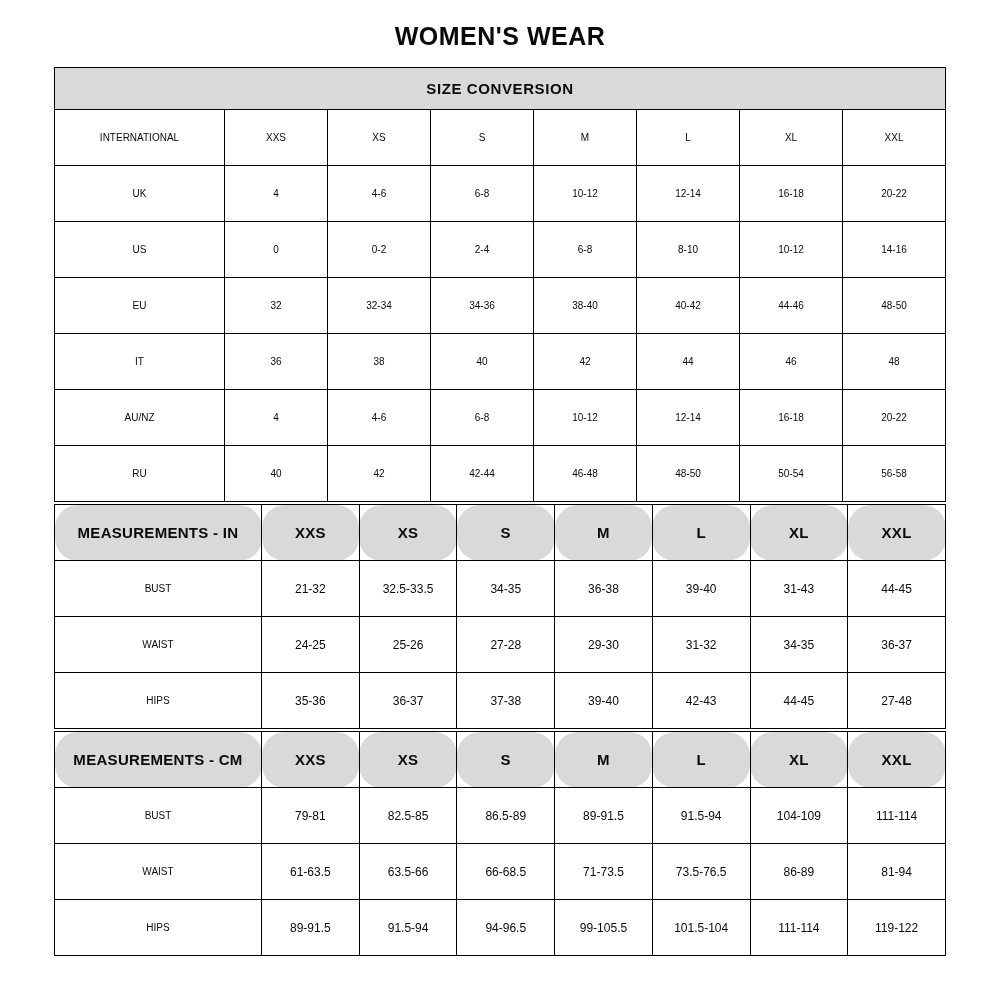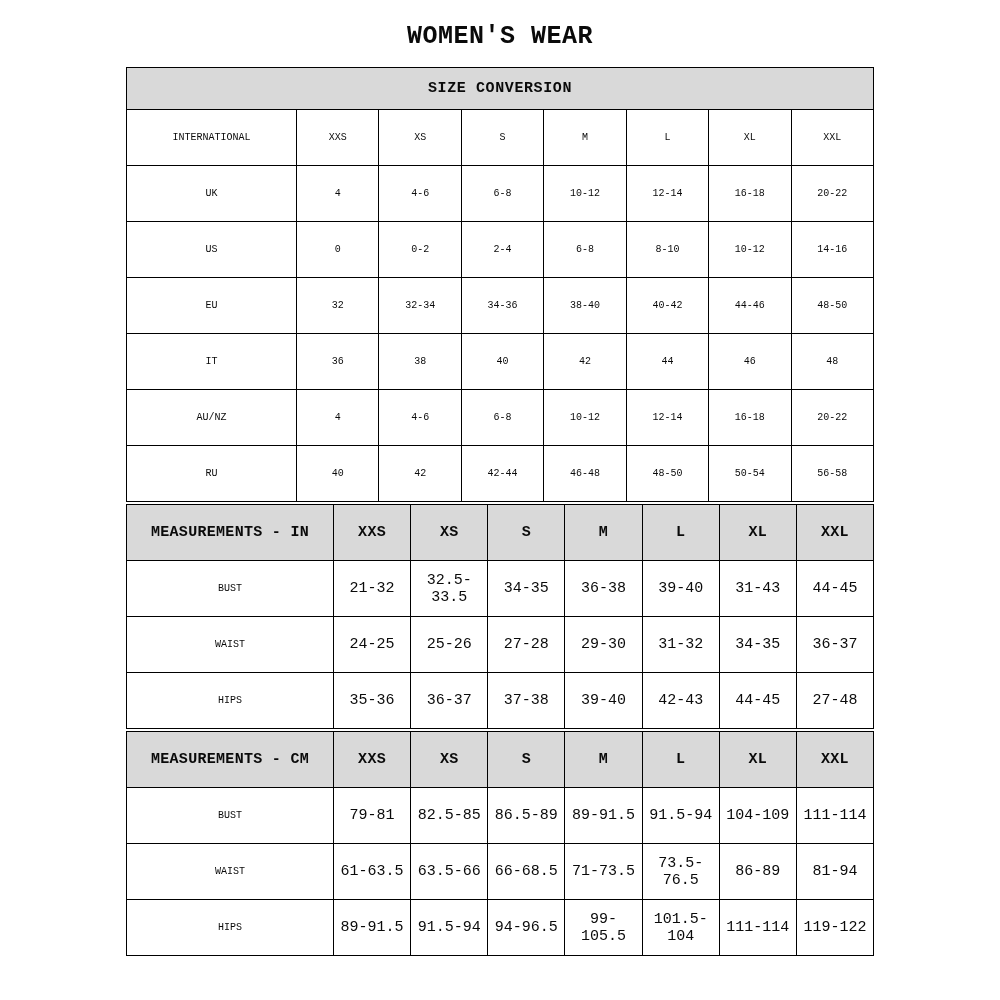--- a/index.html
+++ b/index.html
@@ -4,21 +4,21 @@
 <style>
   * { box-sizing: border-box; }
   html, body { margin: 0; padding: 0; background: #ffffff; }
   body {
     width: 1000px;
     height: 1000px;
     font-family: "Liberation Sans", sans-serif;
     color: #0a0a0a;
     -webkit-font-smoothing: antialiased;
   }
-  .page { width: 748px; margin: 0 auto; padding-top: 16px; font-family: Liberation Mono, monospace; }
+  .page { width: 892px; margin: 0 auto; padding-top: 16px; }
 
   h1.title {
     text-align: center;
     font-weight: 700;
     font-size: 25px;
     letter-spacing: 0.5px;
     margin: 6px 0 16px 0;
   }
 
   table {
@@ -49,23 +49,24 @@
   .conv thead tr.cols th { font-weight: 400; }
 
   
   .meas col.c-first { width: 207px; }
   .meas th, .meas td { height: 56px; }
   .meas thead th {
     background: var(--hdr, #d9d9d9);
     font-weight: 700;
     font-size: 15px;
     letter-spacing: 0.3px;
+    border-radius: 23px;
   }
   .meas tbody th { font-size: 10px; font-weight: 400; }
-  .meas tbody td { font-size: 15px; }
+  .meas tbody td { font-size: 12px; }
 </style>
 </head>
 <body>
 
 <div class="page">
 
   <h1 class="title">WOMEN'S WEAR</h1>
 
   <table class="conv">
     <colgroup>

